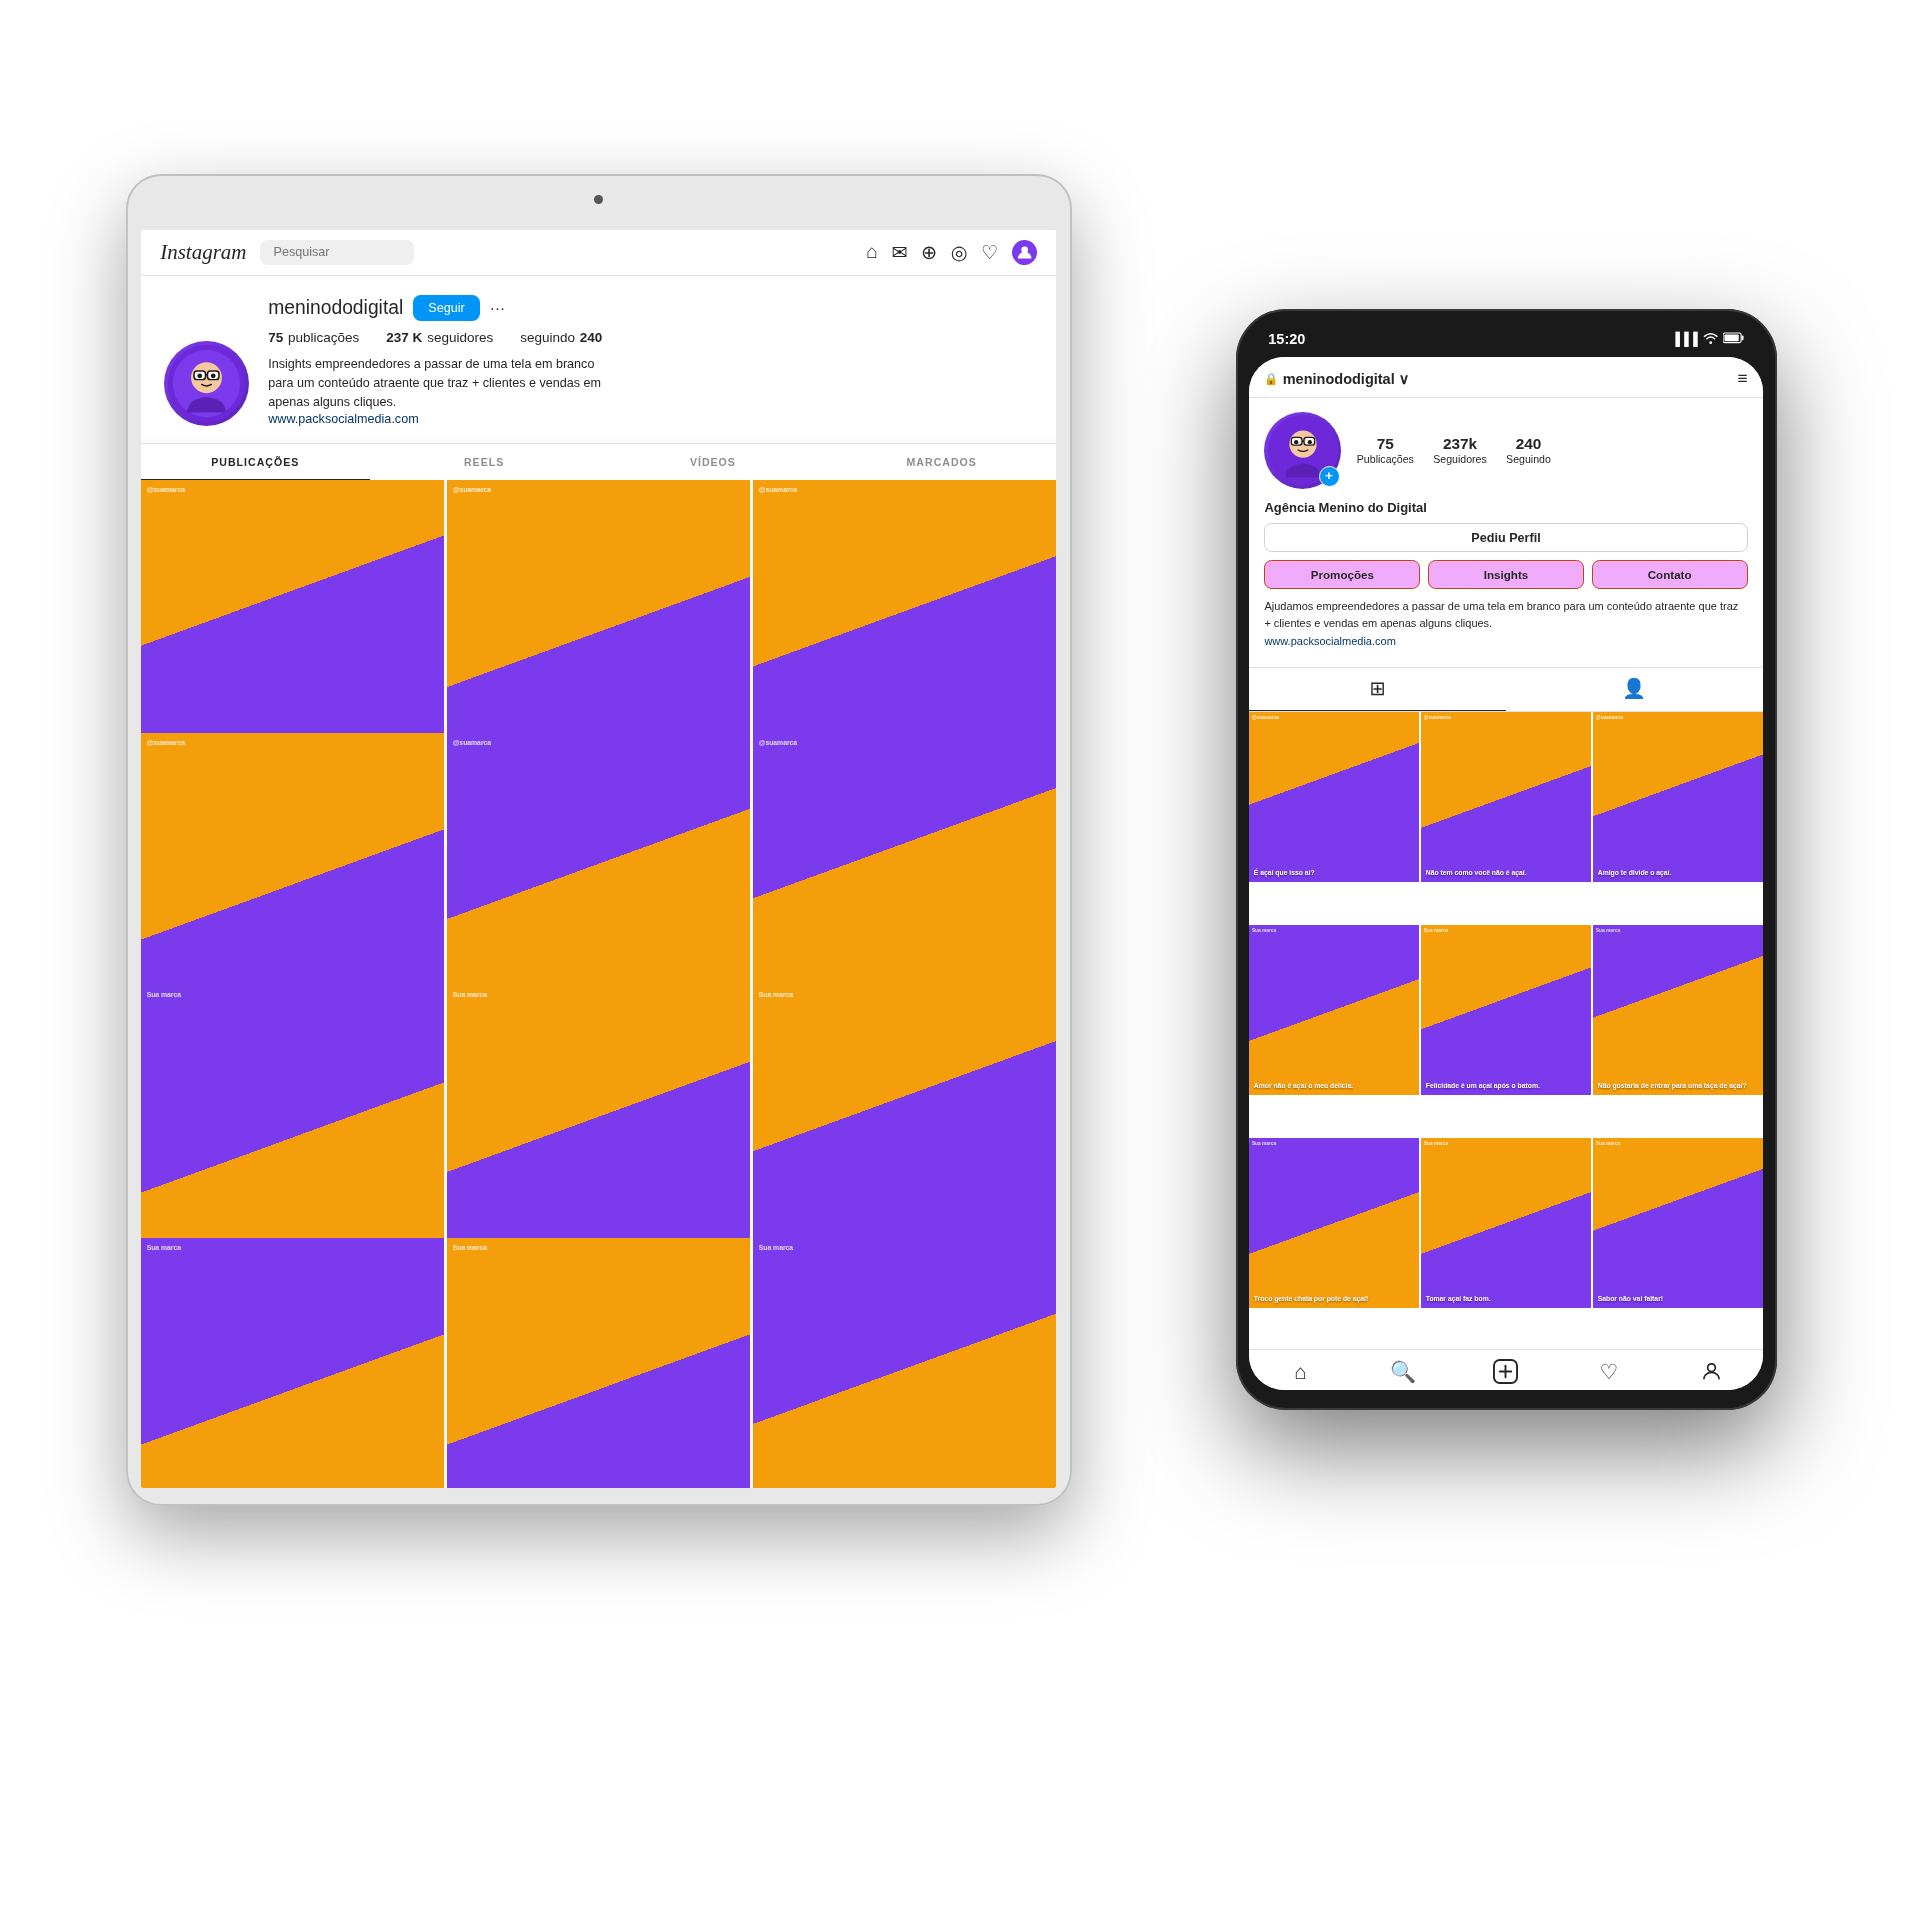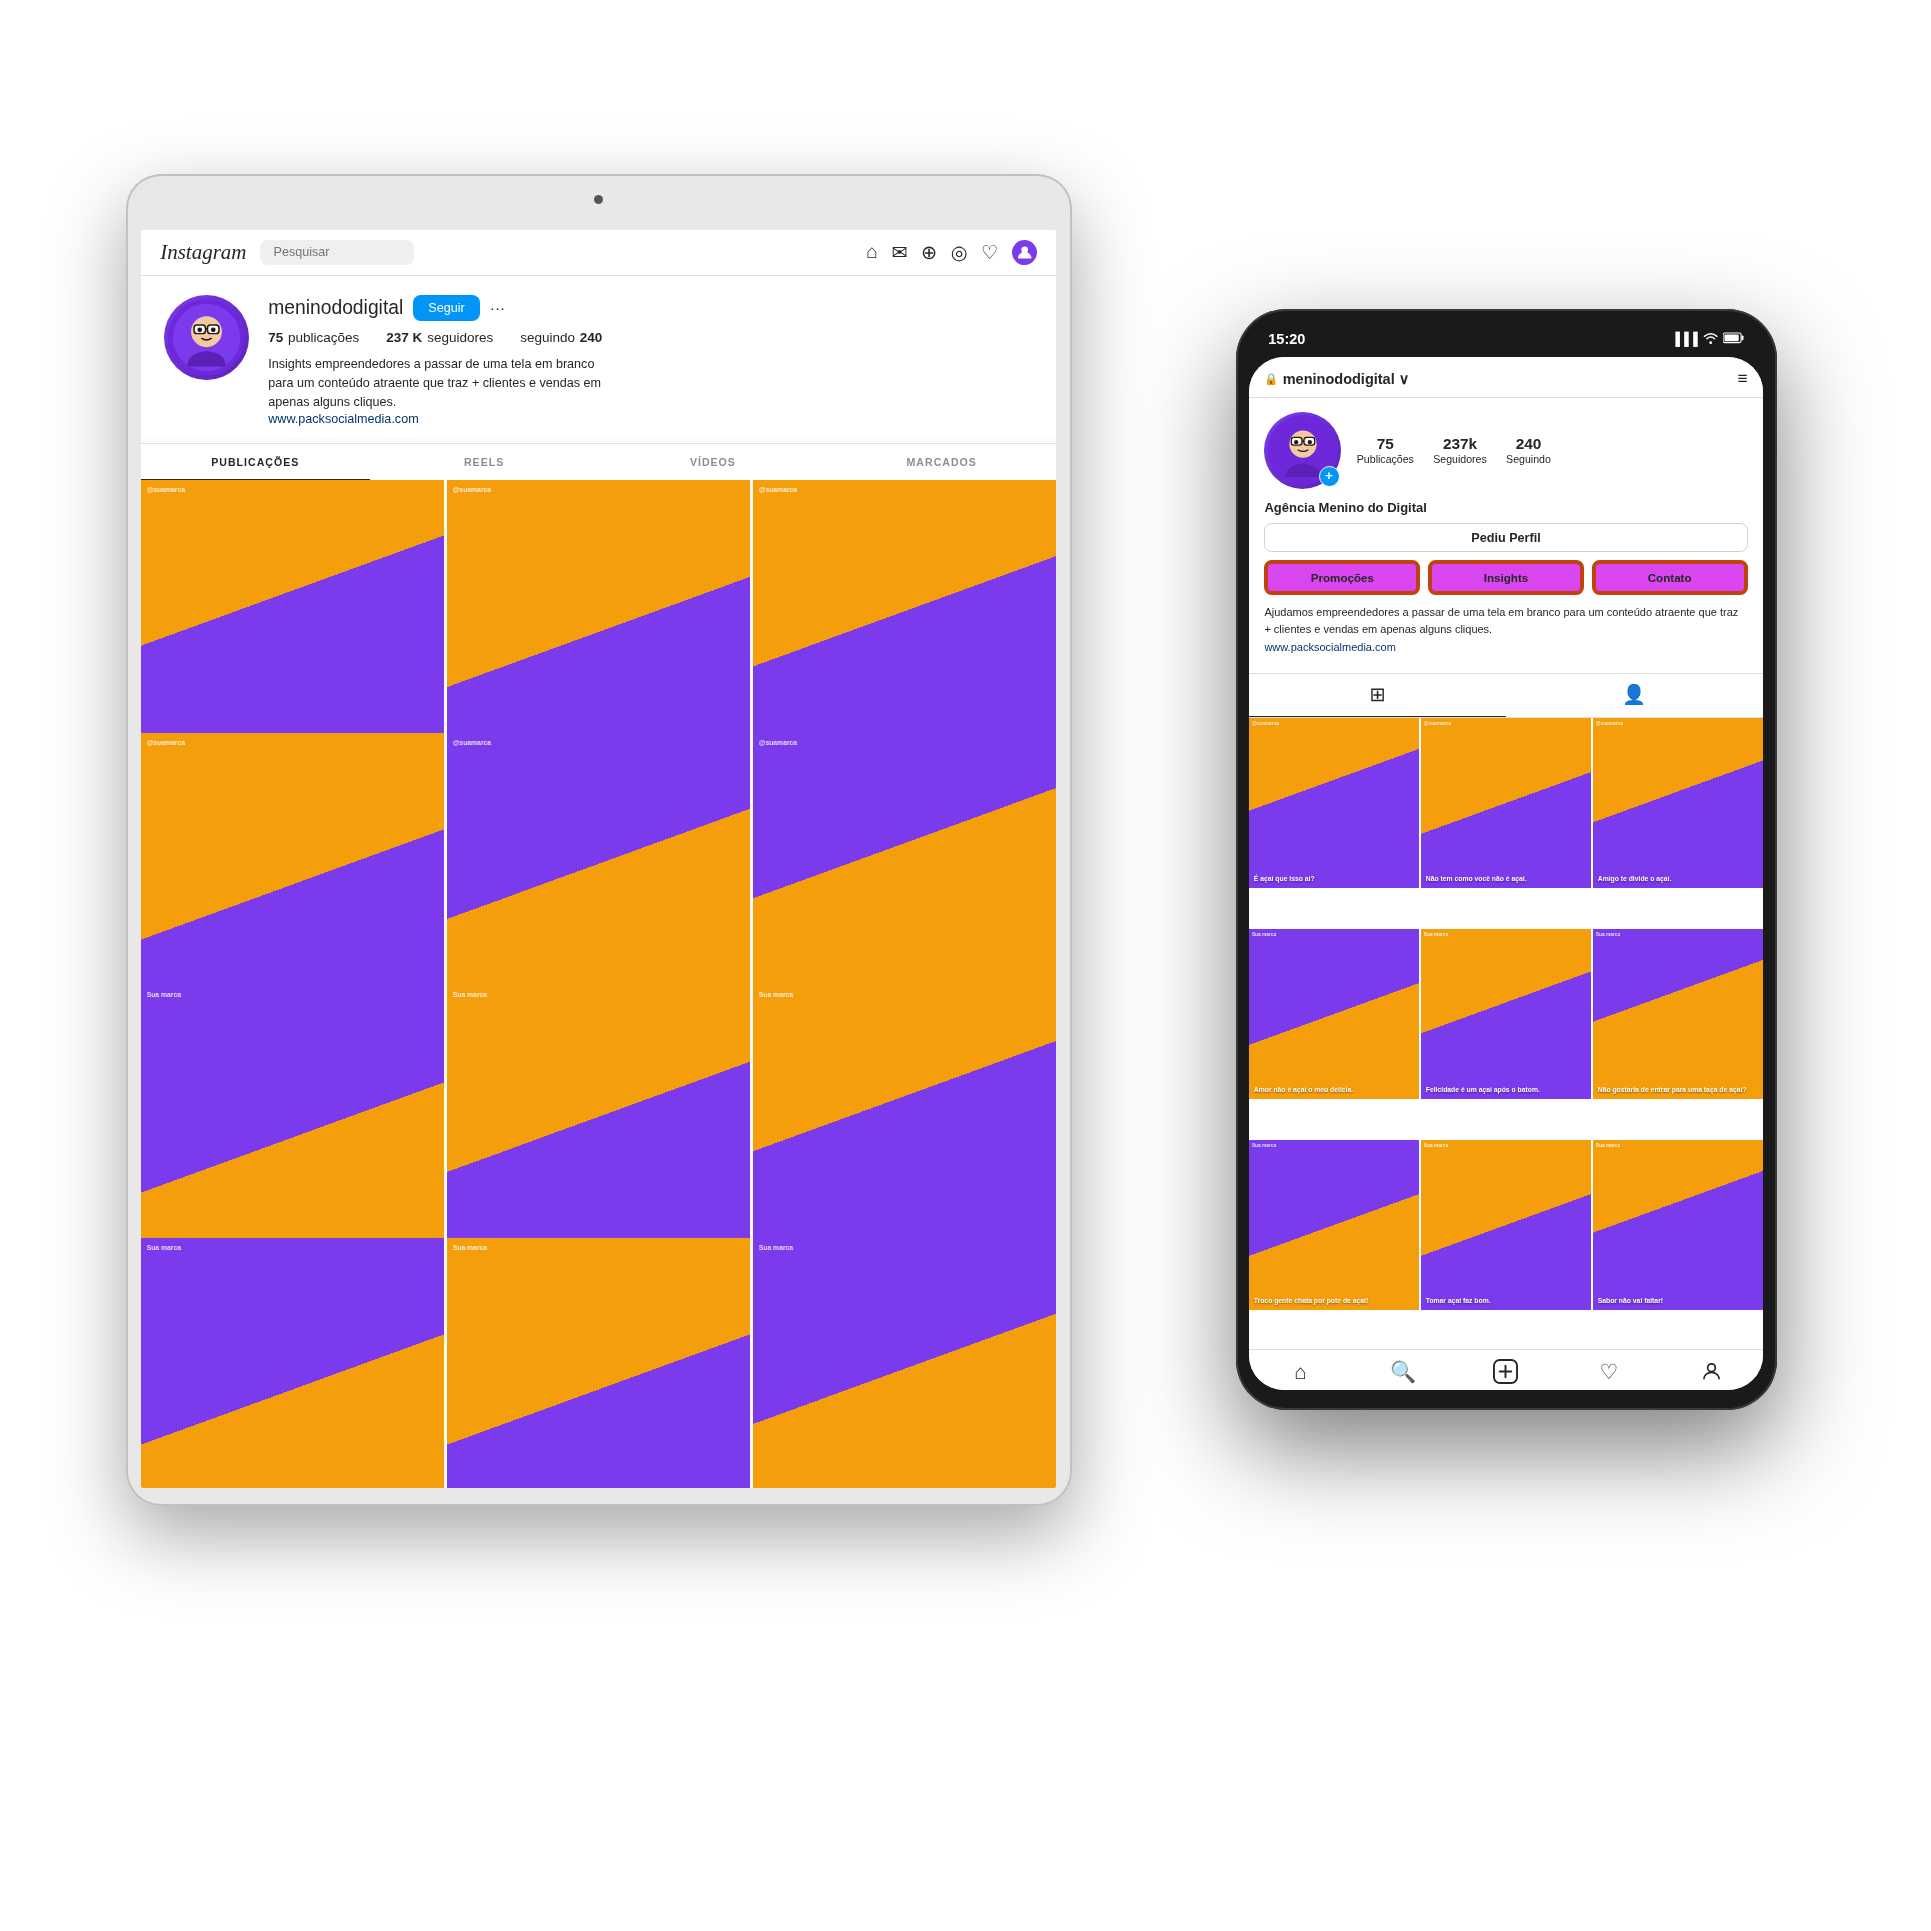--- a/index.html
+++ b/index.html
@@ -116,21 +116,21 @@
       justify-content: center;
       font-size: 13.5px;
     }
 
     
     .ig-profile {
       background: #fff;
       padding: 19.3px 23px 13.5px;
       display: flex;
       gap: 19.3px;
-      align-items: flex-start;
+      align-items: flex-end;
     }
 
     .ig-avatar {
       width: 85px;
       height: 85px;
       border-radius: 50%;
       background: linear-gradient(135deg, #7c3aed, #5b21b6);
       display: flex;
       align-items: center;
       justify-content: center;
@@ -458,22 +458,22 @@
     }
 
     .phone-action-btns {
       display: flex;
       gap: 7.7px;
       margin-bottom: 9.7px;
     }
 
     .phone-action-btn {
       flex: 1;
-      background: #d946ef;
-      border: 4px solid #c2410c;
+      background: #f0abfc;
+      border: 1px solid #c2410c;
       border-radius: 7.7px;
       padding: 6.8px 0;
       font-size: 11.6px;
       font-weight: 600;
       color: #262626;
       cursor: pointer;
       text-align: center;
     }
 
     .phone-bio {

